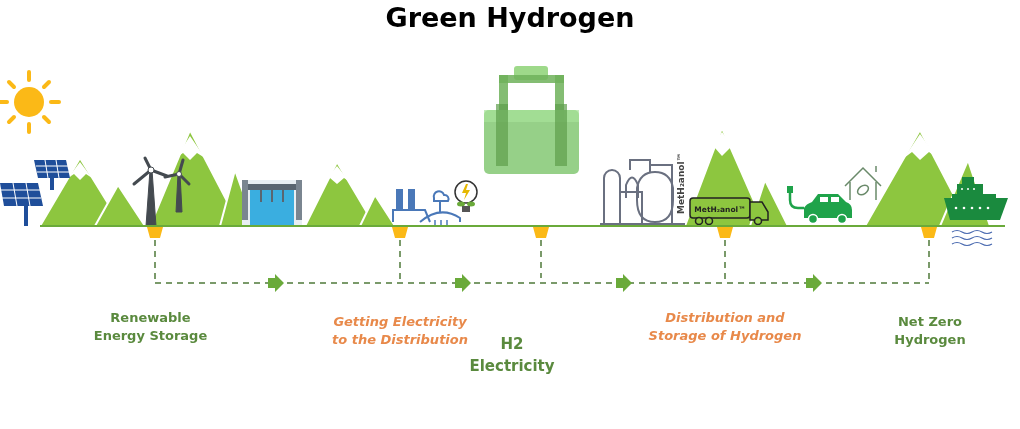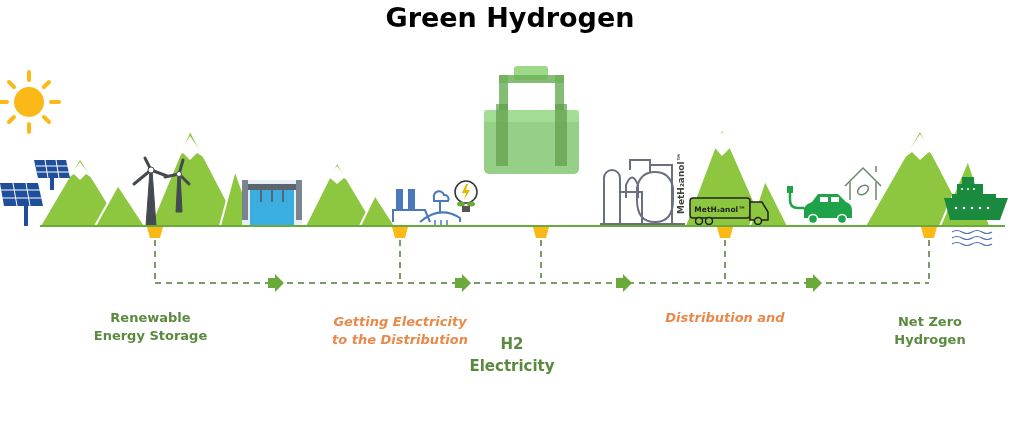--- a/index.html
+++ b/index.html
@@ -228,17 +228,18 @@
 <div class="label orange" style="left:330px;top:313px;width:140px;">
   <div>Getting Electricity</div>
   <div>to the Distribution</div>
 </div>
 <div class="label green big" style="left:462px;top:308px;width:100px;margin-top:25px;">
   <div>H2</div>
   <div>Electricity</div>
 </div>
 <div class="label orange" style="left:645px;top:309px;width:160px;">
   <div>Distribution and</div>
+  <div>Storage of Hydrogen</div>
 </div>
 <div class="label green" style="left:880px;top:313px;width:100px;">
   <div>Net Zero</div>
   <div>Hydrogen</div>
 </div>
 
 </body></html>

